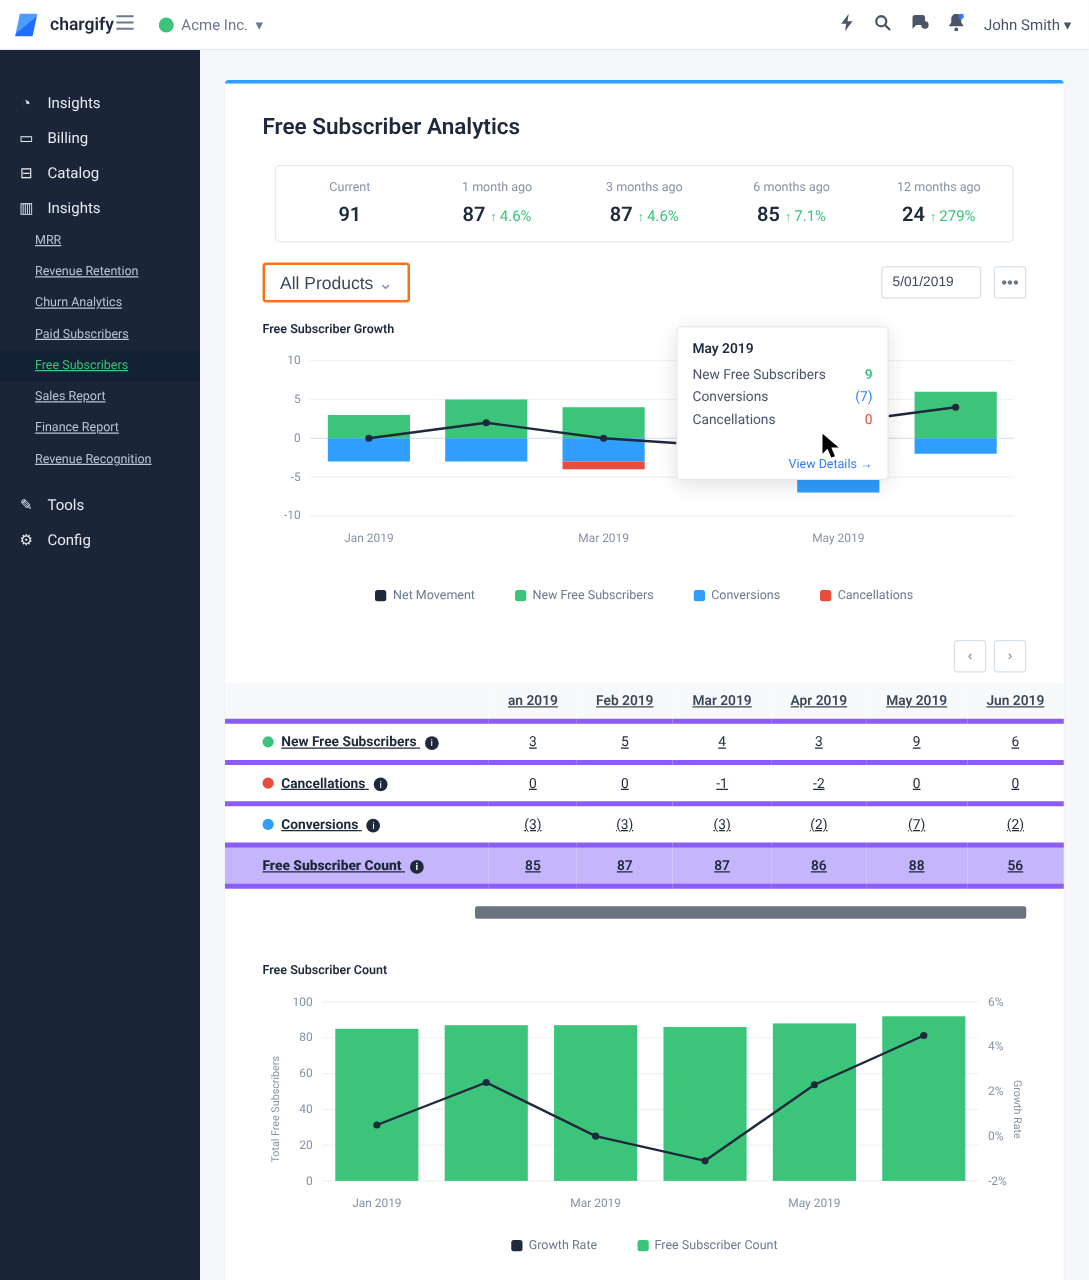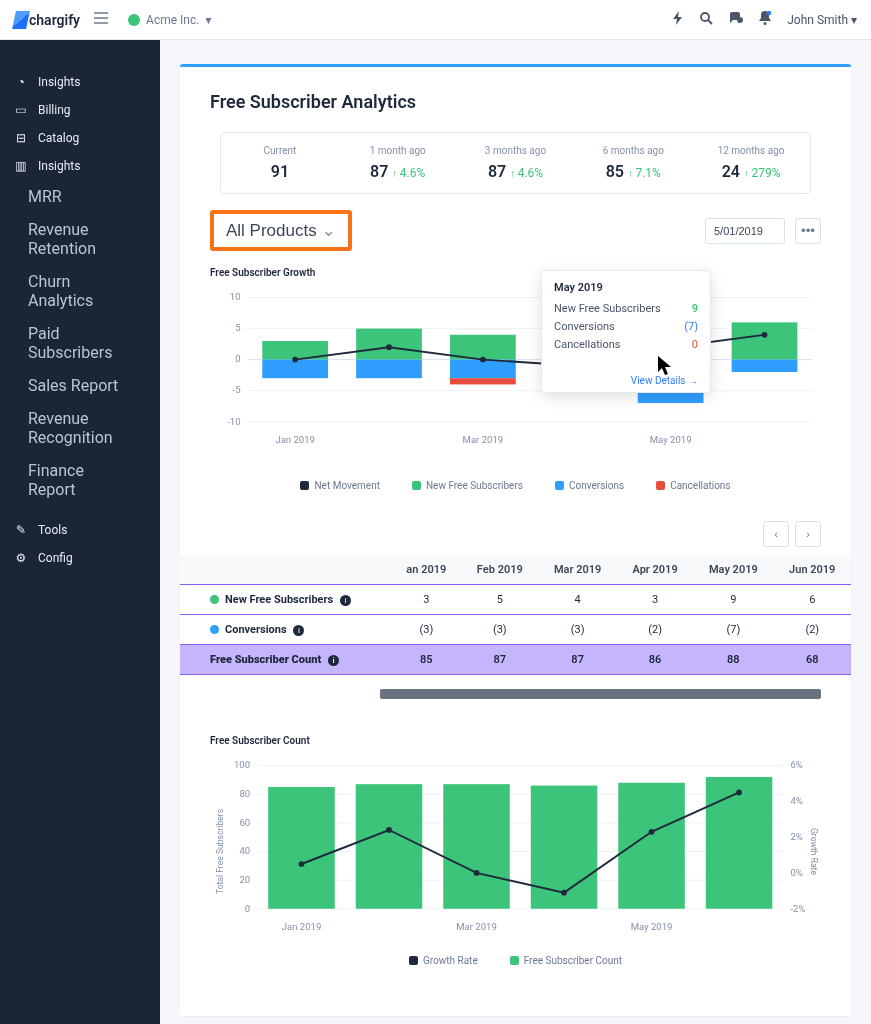--- a/index.html
+++ b/index.html
@@ -1,48 +1,48 @@
 <!DOCTYPE html>
 <html><head>
 <meta charset="utf-8">
 <style>
 * { box-sizing: border-box; margin: 0; padding: 0; }
 body { font-family: -apple-system, BlinkMacSystemFont, "Segoe UI", Roboto, sans-serif; font-size: 12px; color: #1e293b; background: #f5f7fa; width: 871px; }
 .topbar { height: 40px; background: #fff; display: flex; align-items: center; padding: 0 14px; border-bottom: 1px solid #e5e9ef; }
-.logo-wrap { display: flex; align-items: center; gap: 1px; margin-right: 14px; }
+.logo-wrap { display: flex; align-items: center; gap: 12px; margin-right: 2px; }
 .logo-mark { width: 14px; height: 18px; background: linear-gradient(135deg,#4f9cff 50%,#1f6fff 50%); transform: skewX(-12deg); }
 .logo-text { font-weight: 600; font-size: 14px; color: #1e293b; }
 .menu-icon { color: #6b7990; cursor: pointer; margin-right: 20px; }
 .org { display: flex; align-items: center; gap: 6px; color: #6b7990; font-size: 12px; cursor: pointer; }
 .org-dot { width: 12px; height: 12px; border-radius: 50%; background: #3cc47a; }
 .topbar-right { margin-left: auto; display: flex; align-items: center; gap: 16px; color: #6b7990; }
 .topbar-right span, .topbar-right svg { cursor: pointer; }
 .user-name { color: #4a5568; font-size: 12px; }
 
 .layout { display: flex; min-height: 984px; }
 .sidebar { width: 160px; background: #1a2638; color: #cbd5e1; padding-top: 28px; flex-shrink: 0; }
 .nav-item { display: flex; align-items: center; gap: 10px; padding: 7px 14px; font-size: 12px; cursor: pointer; color: #e6eaf0; }
-.nav-sub { padding: 7px 28px 7px 28px; font-size: 16px; color: #b9c4d4; cursor: pointer; }
+.nav-sub { padding: 7px 28px 7px 28px; font-size: 10px; color: #b9c4d4; cursor: pointer; text-decoration: underline; }
 .nav-sub.active { color: #3cc47a; background: #142033; }
 .nav-icon { width: 14px; text-align: center; font-size: 12px; }
 
 .content { flex: 1; padding: 24px 20px; }
 .card { background: #fff; border-radius: 3px; box-shadow: 0 1px 2px rgba(0,0,0,0.05); }
 .card-main { border-top: 3px solid #2f9eff; padding: 0; }
 .page-title { font-size: 18px; font-weight: 600; padding: 24px 30px 20px; color: #1e293b; }
 
 .kpi-row { display: flex; margin: 0 40px 16px; border: 1px solid #e5e9ef; border-radius: 4px; }
 .kpi { flex: 1; padding: 12px 8px; text-align: center; }
 .kpi-label { font-size: 10px; color: #8492a6; margin-bottom: 6px; }
 .kpi-val { font-size: 16px; font-weight: 600; color: #1e293b; display: inline-block; }
 .kpi-delta { font-size: 12px; color: #3cc47a; margin-left: 4px; }
 .kpi-delta::before { content: "↑ "; font-size: 10px; }
 
 .filter-row { display: flex; align-items: center; margin: 0 30px 10px; gap: 10px; }
-.select-btn { border: 4px solid #f97316; background: #fff; padding: 6px 12px; border-radius: 3px; font-size: 17px; color: #3c4858; cursor: pointer; }
+.select-btn { border: 2px solid #f97316; background: #fff; padding: 6px 12px; border-radius: 3px; font-size: 14px; color: #3c4858; cursor: pointer; }
 .select-btn::after { content: " ⌄"; color: #8492a6; }
 .date-input { margin-left: auto; border: 1px solid #d9e1ea; padding: 6px 8px; border-radius: 3px; font-size: 11px; width: 80px; color: #3c4858; }
 .ellipsis-btn { border: 1px solid #d9e1ea; background: #fff; width: 26px; height: 26px; border-radius: 3px; text-align: center; line-height: 18px; cursor: pointer; color: #6b7990; }
 
 .section-title { font-size: 10px; font-weight: 600; padding: 6px 30px 10px; color: #1e293b; }
 
 .chart-zone { position: relative; padding: 0 30px 12px; }
 .chart-svg { width: 100%; display: block; }
 .chart-legend { display: flex; justify-content: center; gap: 32px; font-size: 10px; color: #6b7990; padding: 8px 0 20px; }
 .legend-item { display: flex; align-items: center; gap: 5px; }
@@ -53,21 +53,21 @@
 .tooltip-row { display: flex; justify-content: space-between; margin-bottom: 5px; color: #4a5568; }
 .tooltip-val-green { color: #3cc47a; font-weight: 600; }
 .tooltip-val-blue { color: #2f7dff; }
 .tooltip-val-red { color: #e74c3c; }
 .tooltip-link { text-align: right; color: #2f7dff; font-size: 10px; padding-top: 8px; cursor: pointer; margin-top: 16px; }
 
 .pager { display: flex; justify-content: flex-end; gap: 6px; padding: 10px 30px 8px; }
 .pager-btn { width: 26px; height: 26px; border:1px solid #d9e1ea; background:#fff; border-radius:3px; cursor:pointer; color:#6b7990; font-size: 11px; }
 
 .data-table { width: calc(100% - 0px); margin: 0 0 14px; border-collapse: collapse; font-size: 11px; }
-.data-table th, .data-table td { padding: 8px 10px; text-align: center; border-bottom: 1px solid #8b5cf6; }
+.data-table th, .data-table td { padding: 8px 10px; text-align: center; border-bottom: 4px solid #8b5cf6; text-decoration: underline; }
 .data-table th { color: #3c4858; font-weight: 600; background: #f7f9fb; }
 .data-table td.rowlabel { text-align: left; padding-left: 30px; }
 .row-dot { display: inline-block; width: 9px; height: 9px; border-radius: 50%; margin-right: 6px; vertical-align: middle; }
 .info-ic { display:inline-block; width:11px; height:11px; border-radius:50%; background:#1e293b; color:#fff; font-size:8px; line-height:11px; text-align:center; margin-left:4px; }
 .totals-row td { font-weight: 600; background:#c4b5fd; }
 .hscroll { height: 10px; background: #6b7280; margin: 0 30px 30px 200px; border-radius: 2px; }
 
 .chart2-wrap { padding: 0 30px 30px; }
 .axis-label { font-size: 9px; fill: #8492a6; }
 .tick-label { font-size: 10px; fill: #8492a6; }
@@ -138,23 +138,24 @@
         <span>Catalog</span>
       </div>
     <div class="nav-item">
         <span class="nav-icon">▥</span>
         <span>Insights</span>
       </div>
     <div class="nav-sub">MRR</div>
     <div class="nav-sub">Revenue Retention</div>
     <div class="nav-sub">Churn Analytics</div>
     <div class="nav-sub">Paid Subscribers</div>
+    <div class="nav-sub active">Free Subscribers</div>
     <div class="nav-sub">Sales Report</div>
+    <div class="nav-sub">Finance Report</div>
     <div class="nav-sub">Revenue Recognition</div>
-    <div class="nav-sub">Finance Report</div>
     <div class="nav-item" style="margin-top:10px">
         <span class="nav-icon">✎</span>
         <span>Tools</span>
       </div>
     <div class="nav-item">
         <span class="nav-icon">⚙</span>
         <span>Config</span>
       </div>
   </div>
 
@@ -279,36 +280,45 @@
             <tr>
               <td class="rowlabel"><span class="row-dot" style="background:#3cc47a"></span><b>New Free Subscribers</b> <span class="info-ic">i</span></td>
               <td>3</td>
               <td>5</td>
               <td>4</td>
               <td>3</td>
               <td>9</td>
               <td>6</td>
             </tr>
             <tr>
+              <td class="rowlabel"><span class="row-dot" style="background:#e74c3c"></span><b>Cancellations</b> <span class="info-ic">i</span></td>
+              <td>0</td>
+              <td>0</td>
+              <td>-1</td>
+              <td>-2</td>
+              <td>0</td>
+              <td>0</td>
+            </tr>
+            <tr>
               <td class="rowlabel"><span class="row-dot" style="background:#2f9eff"></span><b>Conversions</b> <span class="info-ic">i</span></td>
               <td>(3)</td>
               <td>(3)</td>
               <td>(3)</td>
               <td>(2)</td>
               <td>(7)</td>
               <td>(2)</td>
             </tr>
             <tr class="totals-row">
               <td class="rowlabel"><b>Free Subscriber Count</b> <span class="info-ic">i</span></td>
               <td>85</td>
               <td>87</td>
               <td>87</td>
               <td>86</td>
               <td>88</td>
-              <td>68</td>
+              <td>56</td>
             </tr>
           </tbody>
       </table>
       <div class="hscroll"></div>
 
       <div class="section-title">Free Subscriber Count</div>
       <div class="chart2-wrap">
         <svg class="chart-svg" id="count-svg" viewBox="0 0 640 200">
             <line class="grid-line" x1="50" x2="600" y1="160" y2="160"></line>
             <text class="tick-label" x="42" y="163" text-anchor="end">0</text>

